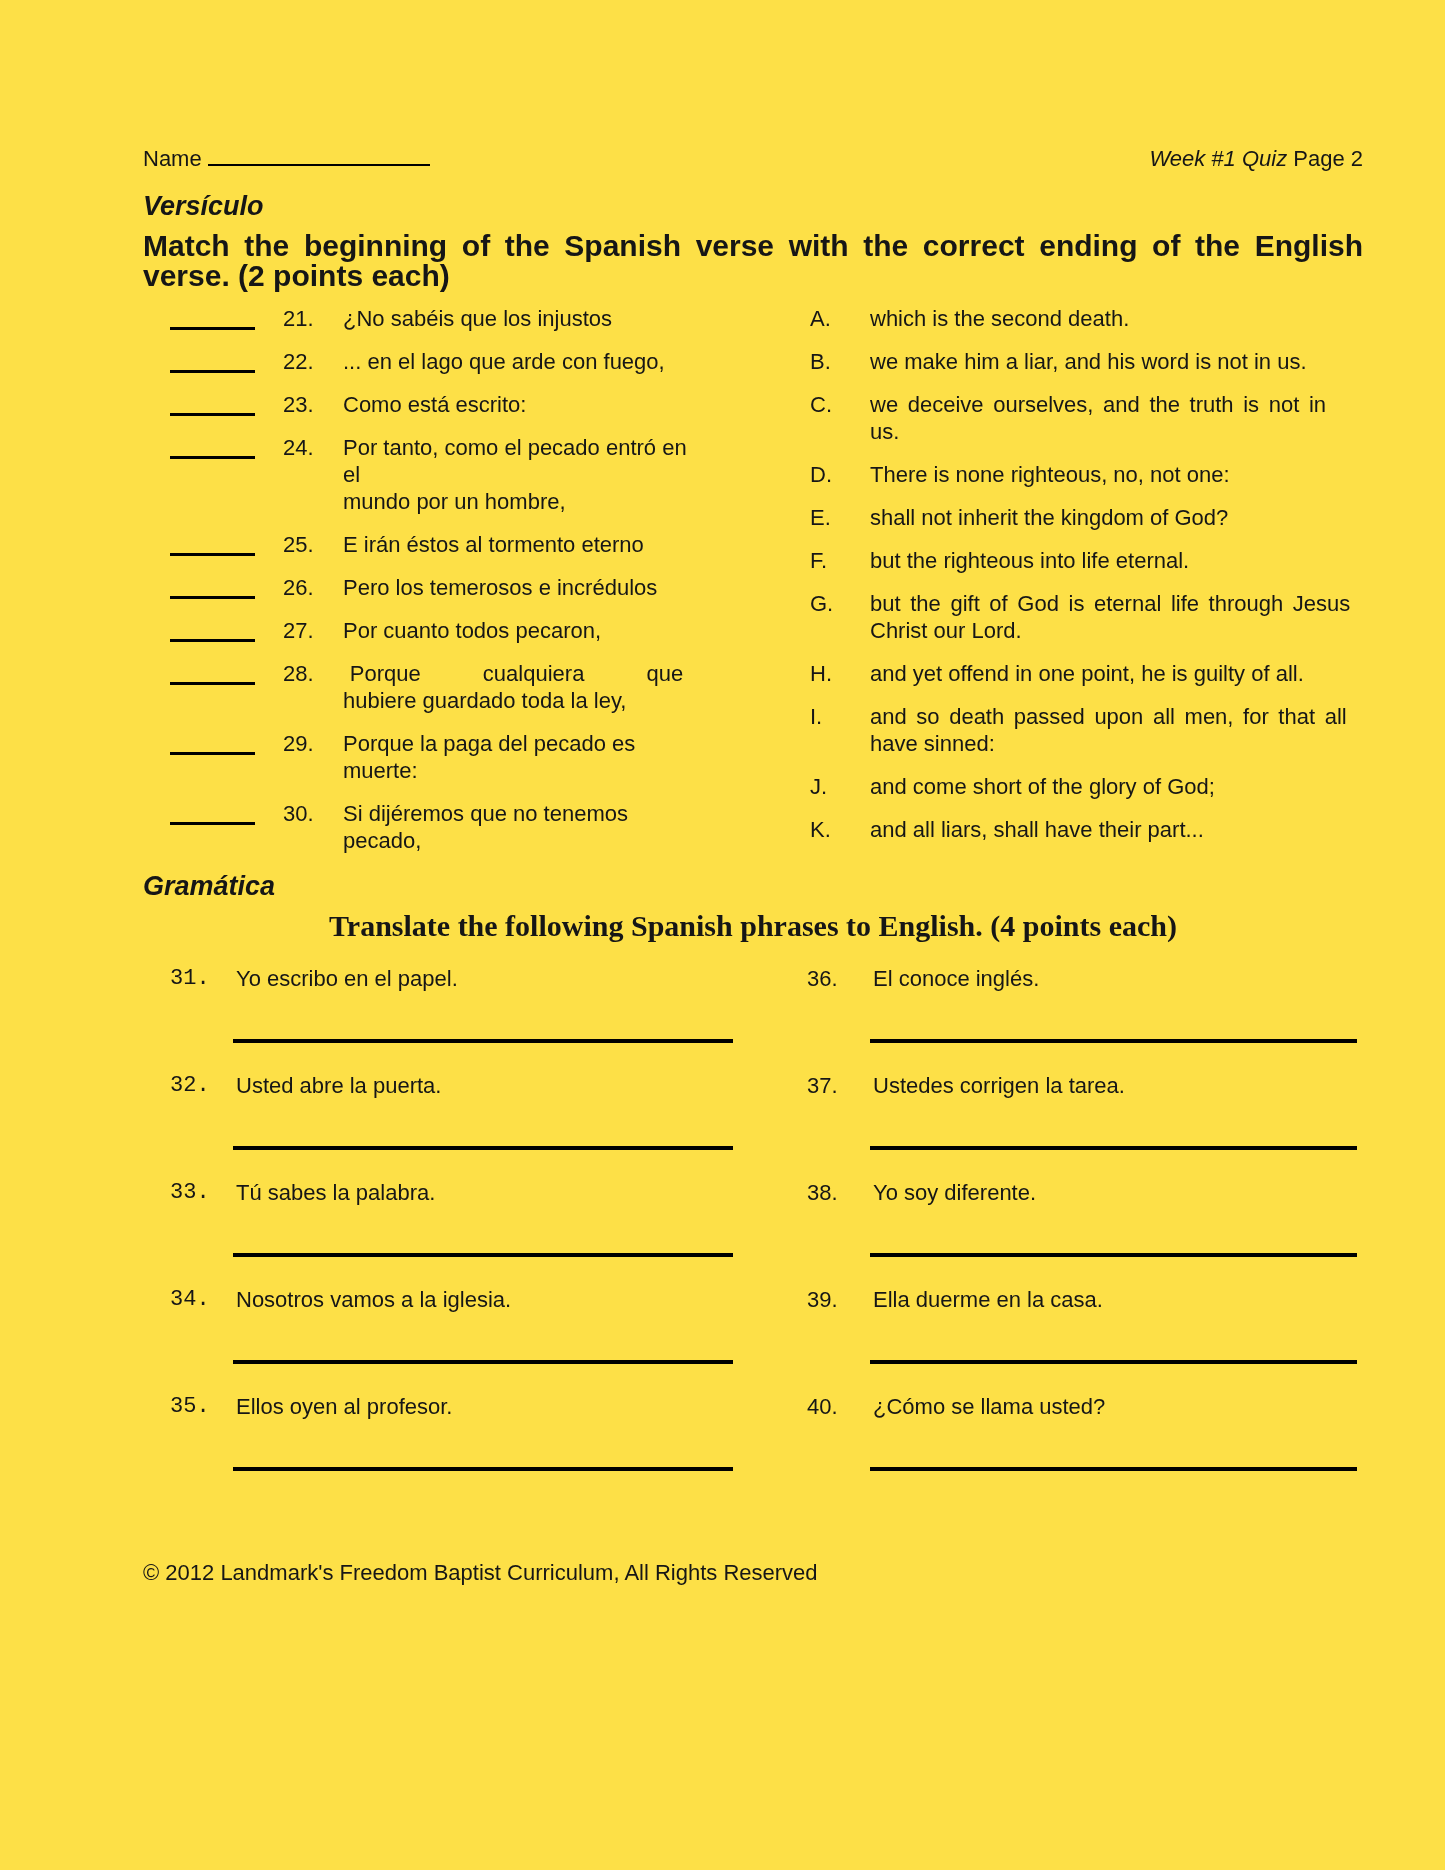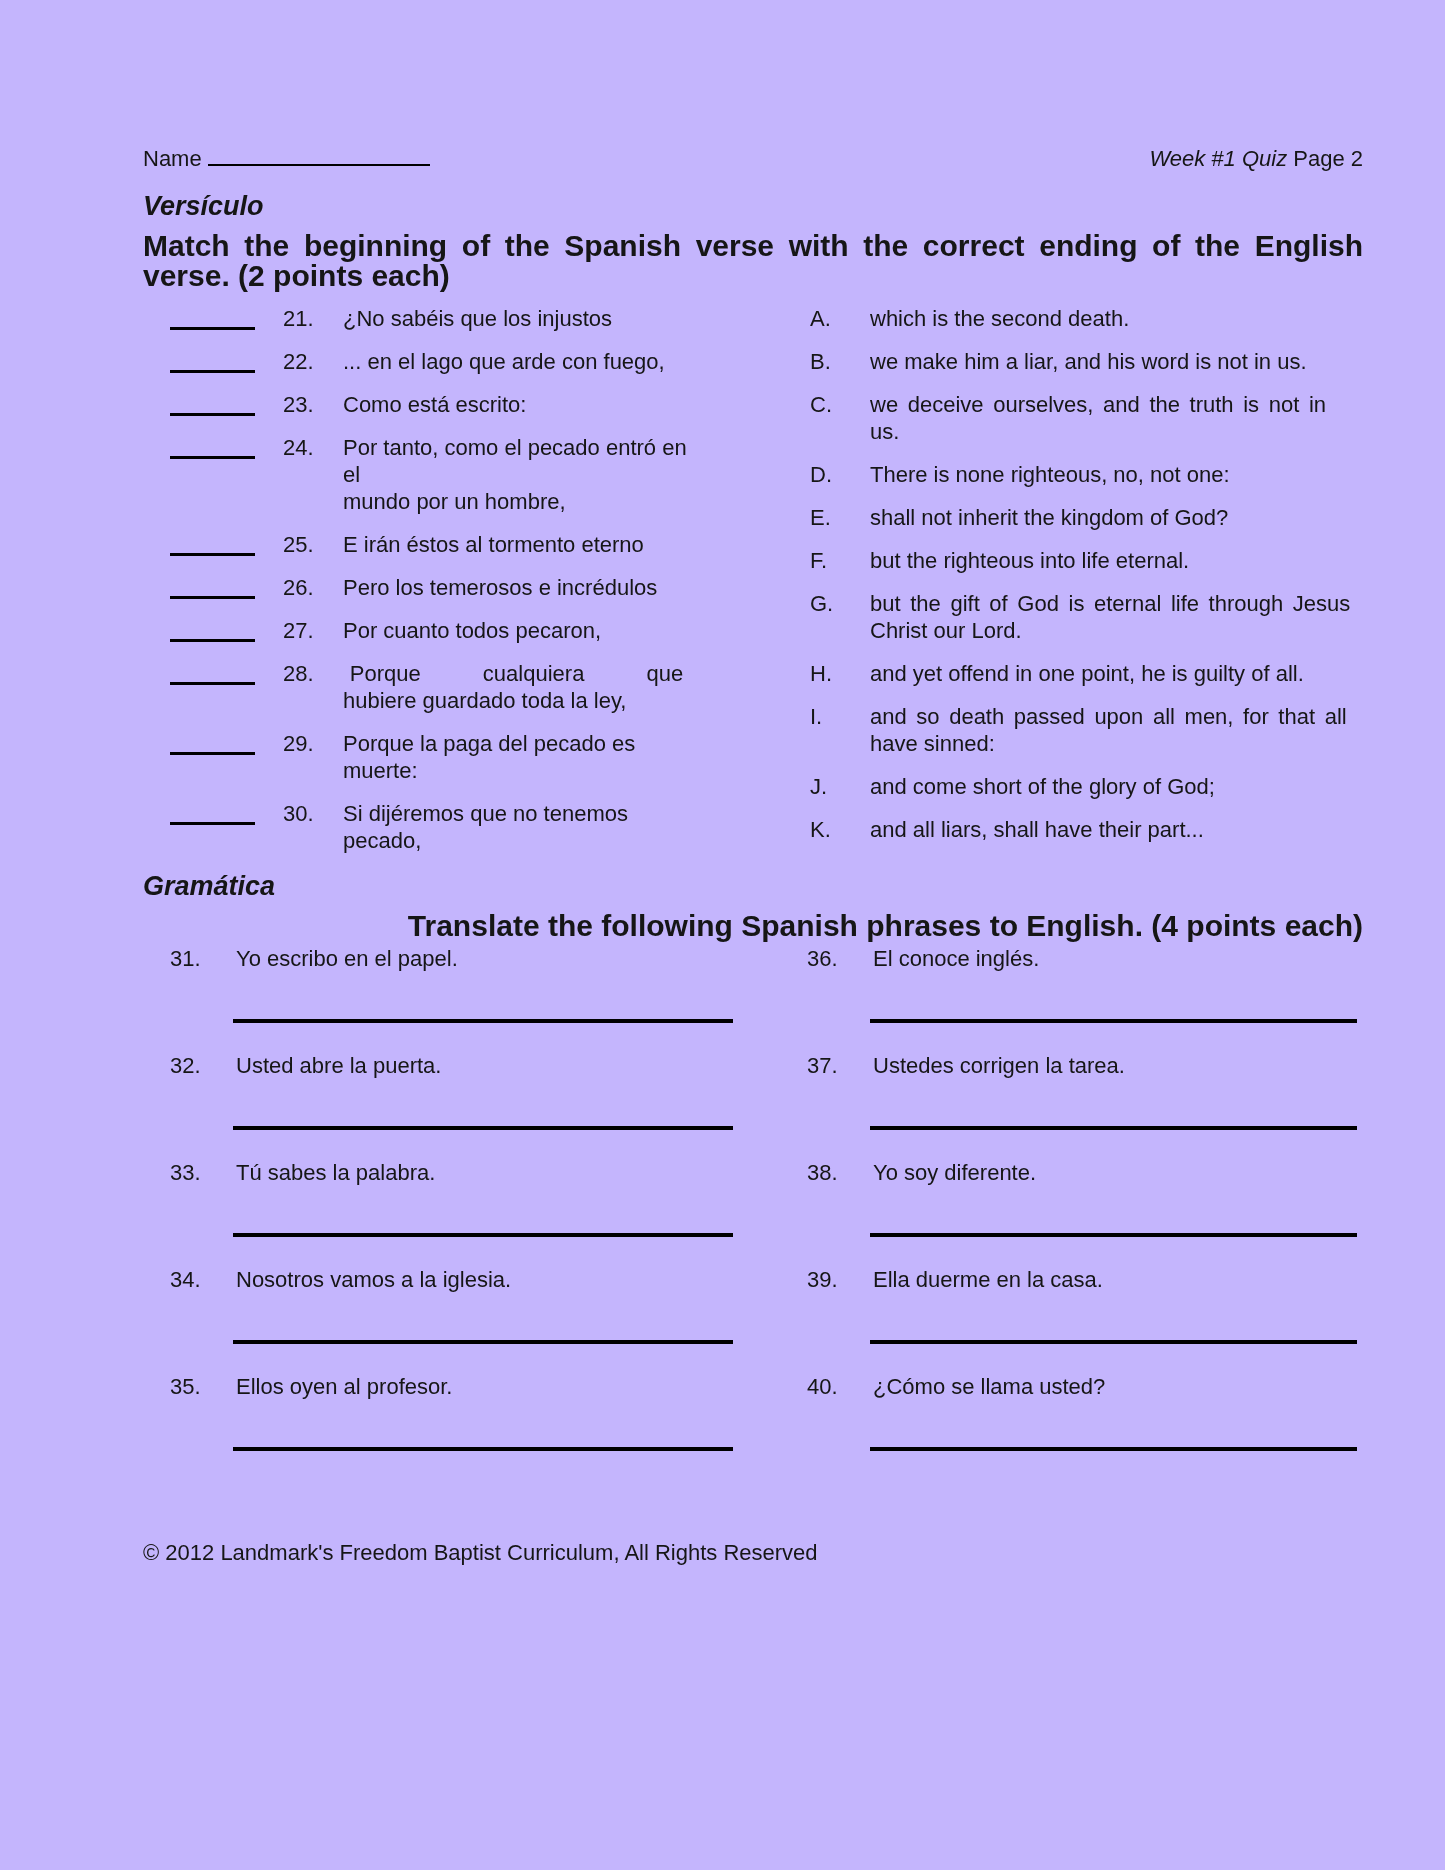--- a/index.html
+++ b/index.html
@@ -1,18 +1,18 @@
 <!DOCTYPE html>
 <html><head>
 <meta charset="utf-8">
 <style>
   * { margin:0; padding:0; box-sizing:border-box; }
   html,body { background:#e8e8e8; }
   .page {
-    width:1445px; height:1870px; margin:0 auto; background:#c4b5fd;
+    width:1445px; height:1870px; margin:0 auto; background:#fde047;
     color:#161616;
     font-family:"Liberation Sans","DejaVu Sans",sans-serif;
     font-size:22px; line-height:27px;
     padding:145px 82px 0 143px;
     position:relative; overflow:hidden;
   }
   
   .hdr { display:flex; justify-content:space-between; align-items:flex-end; margin-bottom:18px; }
   .name-blank { display:inline-block; width:222px; height:0; border-bottom:2px solid #000; vertical-align:baseline; margin-left:6px; }
   .hdr-right .it { font-style:italic; }
@@ -22,25 +22,25 @@
   
   .match { display:grid; grid-template-columns:547px 553px; column-gap:120px; }
   .m-col > div { margin-bottom:16px; }
   .m-row { display:grid; grid-template-columns:140px 60px 1fr; }
   .m-blank { height:0; width:85px; margin:22px 0 0 27px; border-bottom:3px solid #000; }
   .e-row { display:grid; grid-template-columns:60px 1fr; }
   .ws-wide { word-spacing:56px;text-align:center; }
   .ws-slight { word-spacing:3.5px; }
   
   .sec-h2 { }
-  .instr2 { margin-bottom:4px; text-align:right; }
+  .instr2 { margin-bottom:24px; text-align:center;font-family:Liberation Serif, serif; }
   .trans { display:grid; grid-template-columns:587px 556px; column-gap:77px; }
   .t-item { margin-bottom:29px; }
   .t-row-l { display:grid; grid-template-columns:93px 1fr; }
-  .t-row-l .t-num { padding-left:27px; }
+  .t-row-l .t-num { padding-left:27px;font-family:Liberation Mono, monospace; }
   .t-row-r { display:grid; grid-template-columns:66px 1fr; }
   .t-line { height:0; border-bottom:4px solid #000; margin-top:47px; }
   .t-line-l { margin-left:90px; width:500px; }
   .t-line-r { margin-left:63px; width:487px; }
   
   .footer { text-align:left; margin-top:59px; }
 </style>
 </head>
 <body>
 

